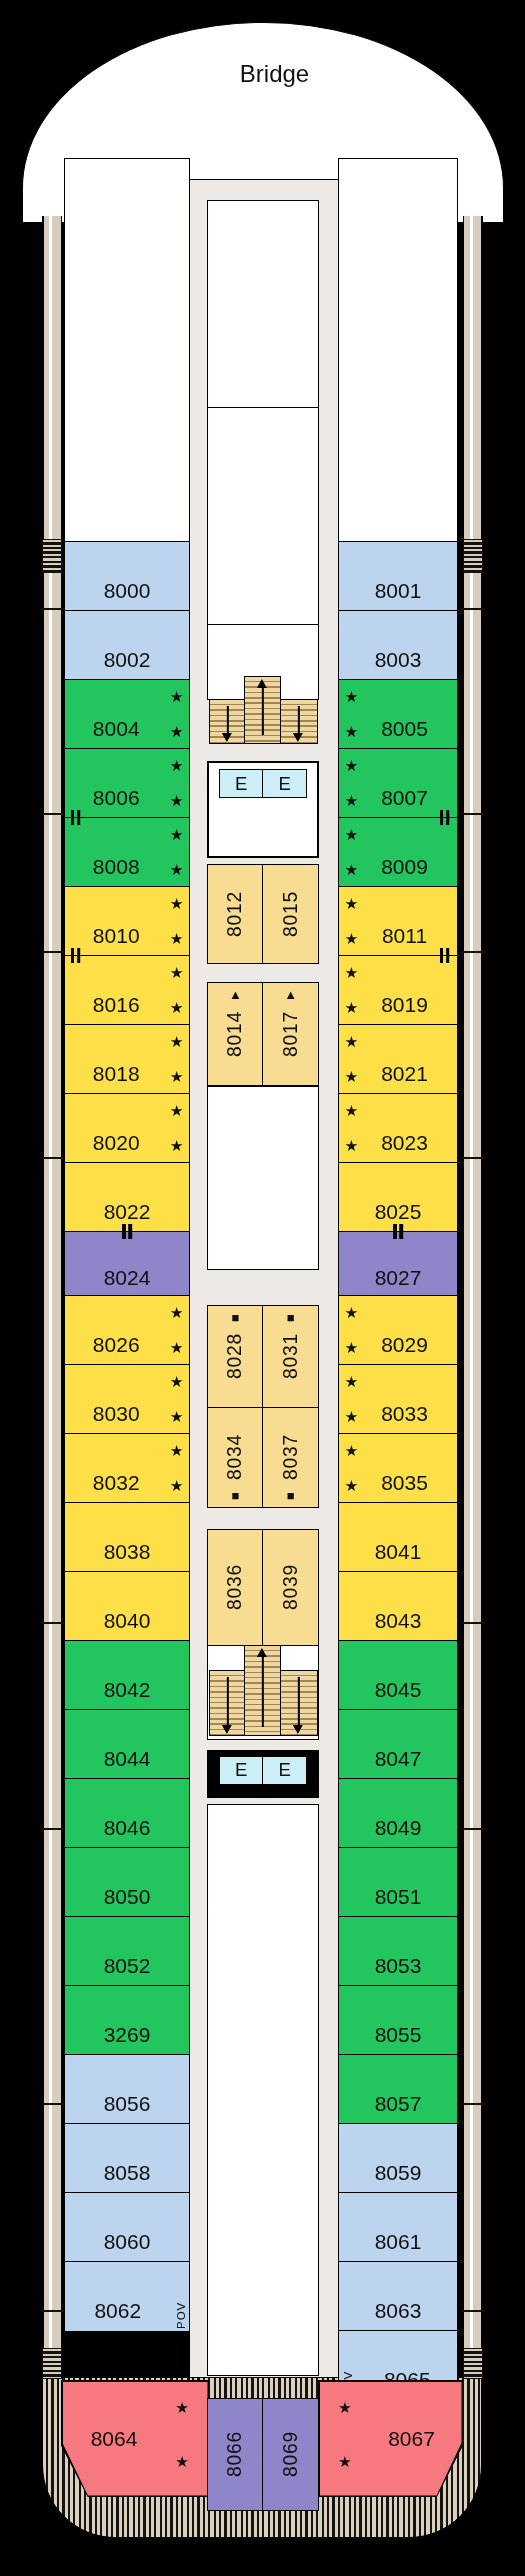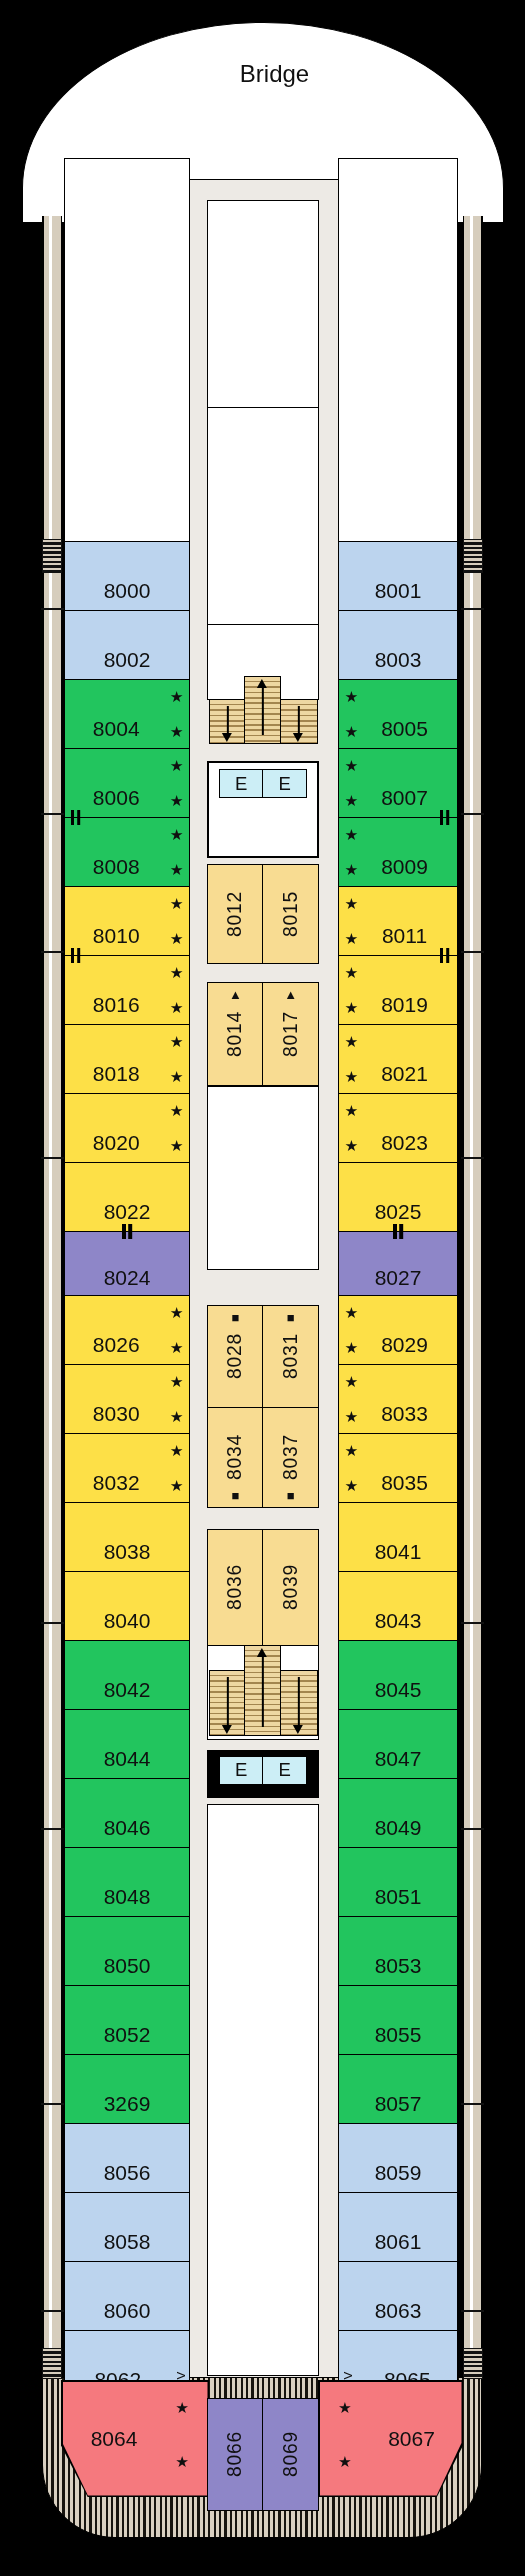--- a/index.html
+++ b/index.html
@@ -375,25 +375,20 @@
         <span class="num">8044</span>
 
       </div>
       <div class="cabin cat-medium">
 
         <span class="num">8046</span>
 
       </div>
       <div class="cabin cat-medium">
 
-        <span class="num">8048</span>
-
-      </div>
-      <div class="cabin cat-medium">
-
         <span class="num">8050</span>
 
       </div>
       <div class="cabin cat-medium">
 
         <span class="num">8052</span>
 
       </div>
       <div class="cabin cat-medium">
 

